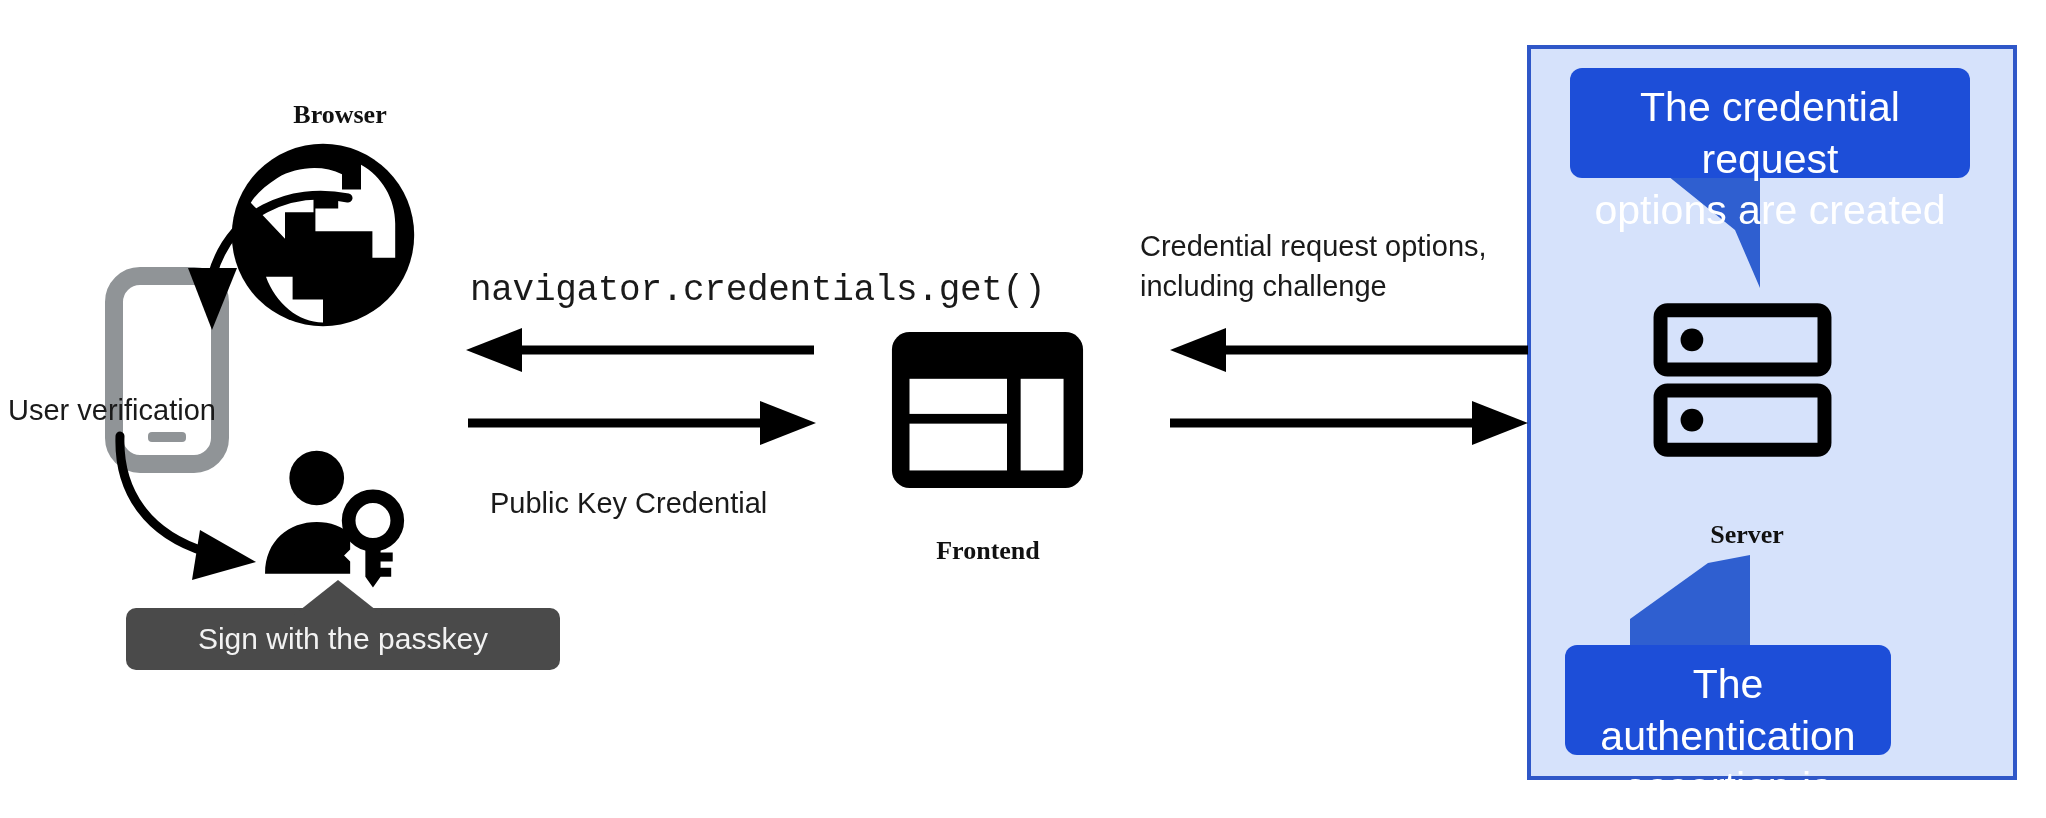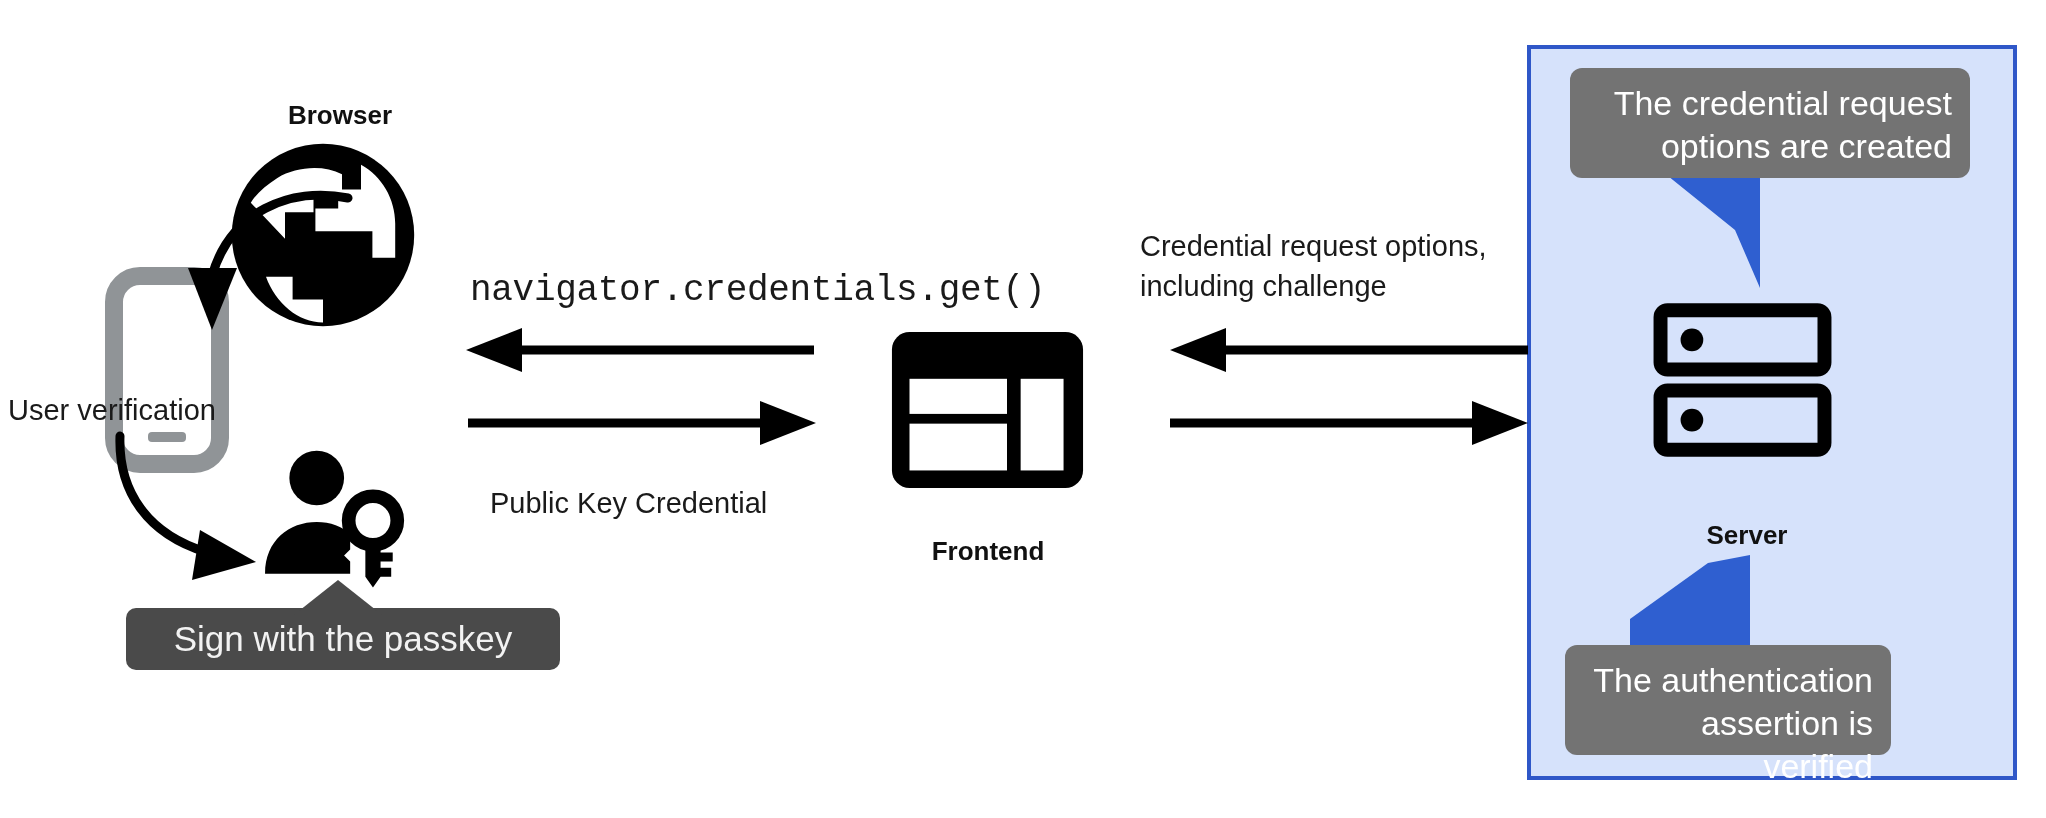--- a/index.html
+++ b/index.html
@@ -35,60 +35,60 @@
   }
 
   
   .node-caption {
     position: absolute;
     text-align: center;
     font-weight: bold;
     font-size: 26px;
     color: #111111;
     white-space: nowrap;
-    font-family: Liberation Sans, sans-serif;
+    font-family: Liberation Serif, serif;
   }
 
   
   #server-panel {
     position: absolute;
     left: 1527px;
     top: 45px;
     width: 490px;
     height: 735px;
     background: #d6e2fb;
     border: 4px solid #2f57c8;
     box-sizing: border-box;
   }
 
   
   .callout {
     position: absolute;
-    background: #737373;
+    background: #1d4ed8;
     border-radius: 12px;
     color: #ffffff;
-    font-size: 34px;
+    font-size: 41px;
     line-height: 1.26;
-    text-align: right;
+    text-align: center;
     padding: 14px 18px;
     box-sizing: border-box;
     font-family: "Liberation Sans", sans-serif;
   }
 
   
   #passkey-tooltip {
     position: absolute;
     left: 126px;
     top: 608px;
     width: 434px;
     height: 62px;
     background: #4a4a4a;
     border-radius: 10px;
     color: #f2f2f2;
-    font-size: 35px;
+    font-size: 30px;
     line-height: 62px;
     text-align: center;
     white-space: nowrap;
     font-family: "Liberation Sans", sans-serif;
   }
 
   svg { display: block; overflow: visible; }
   .ink { fill: #000000; }
   .gray { fill: #909497; }
   .bluefill { fill: #2f5fd0; }

